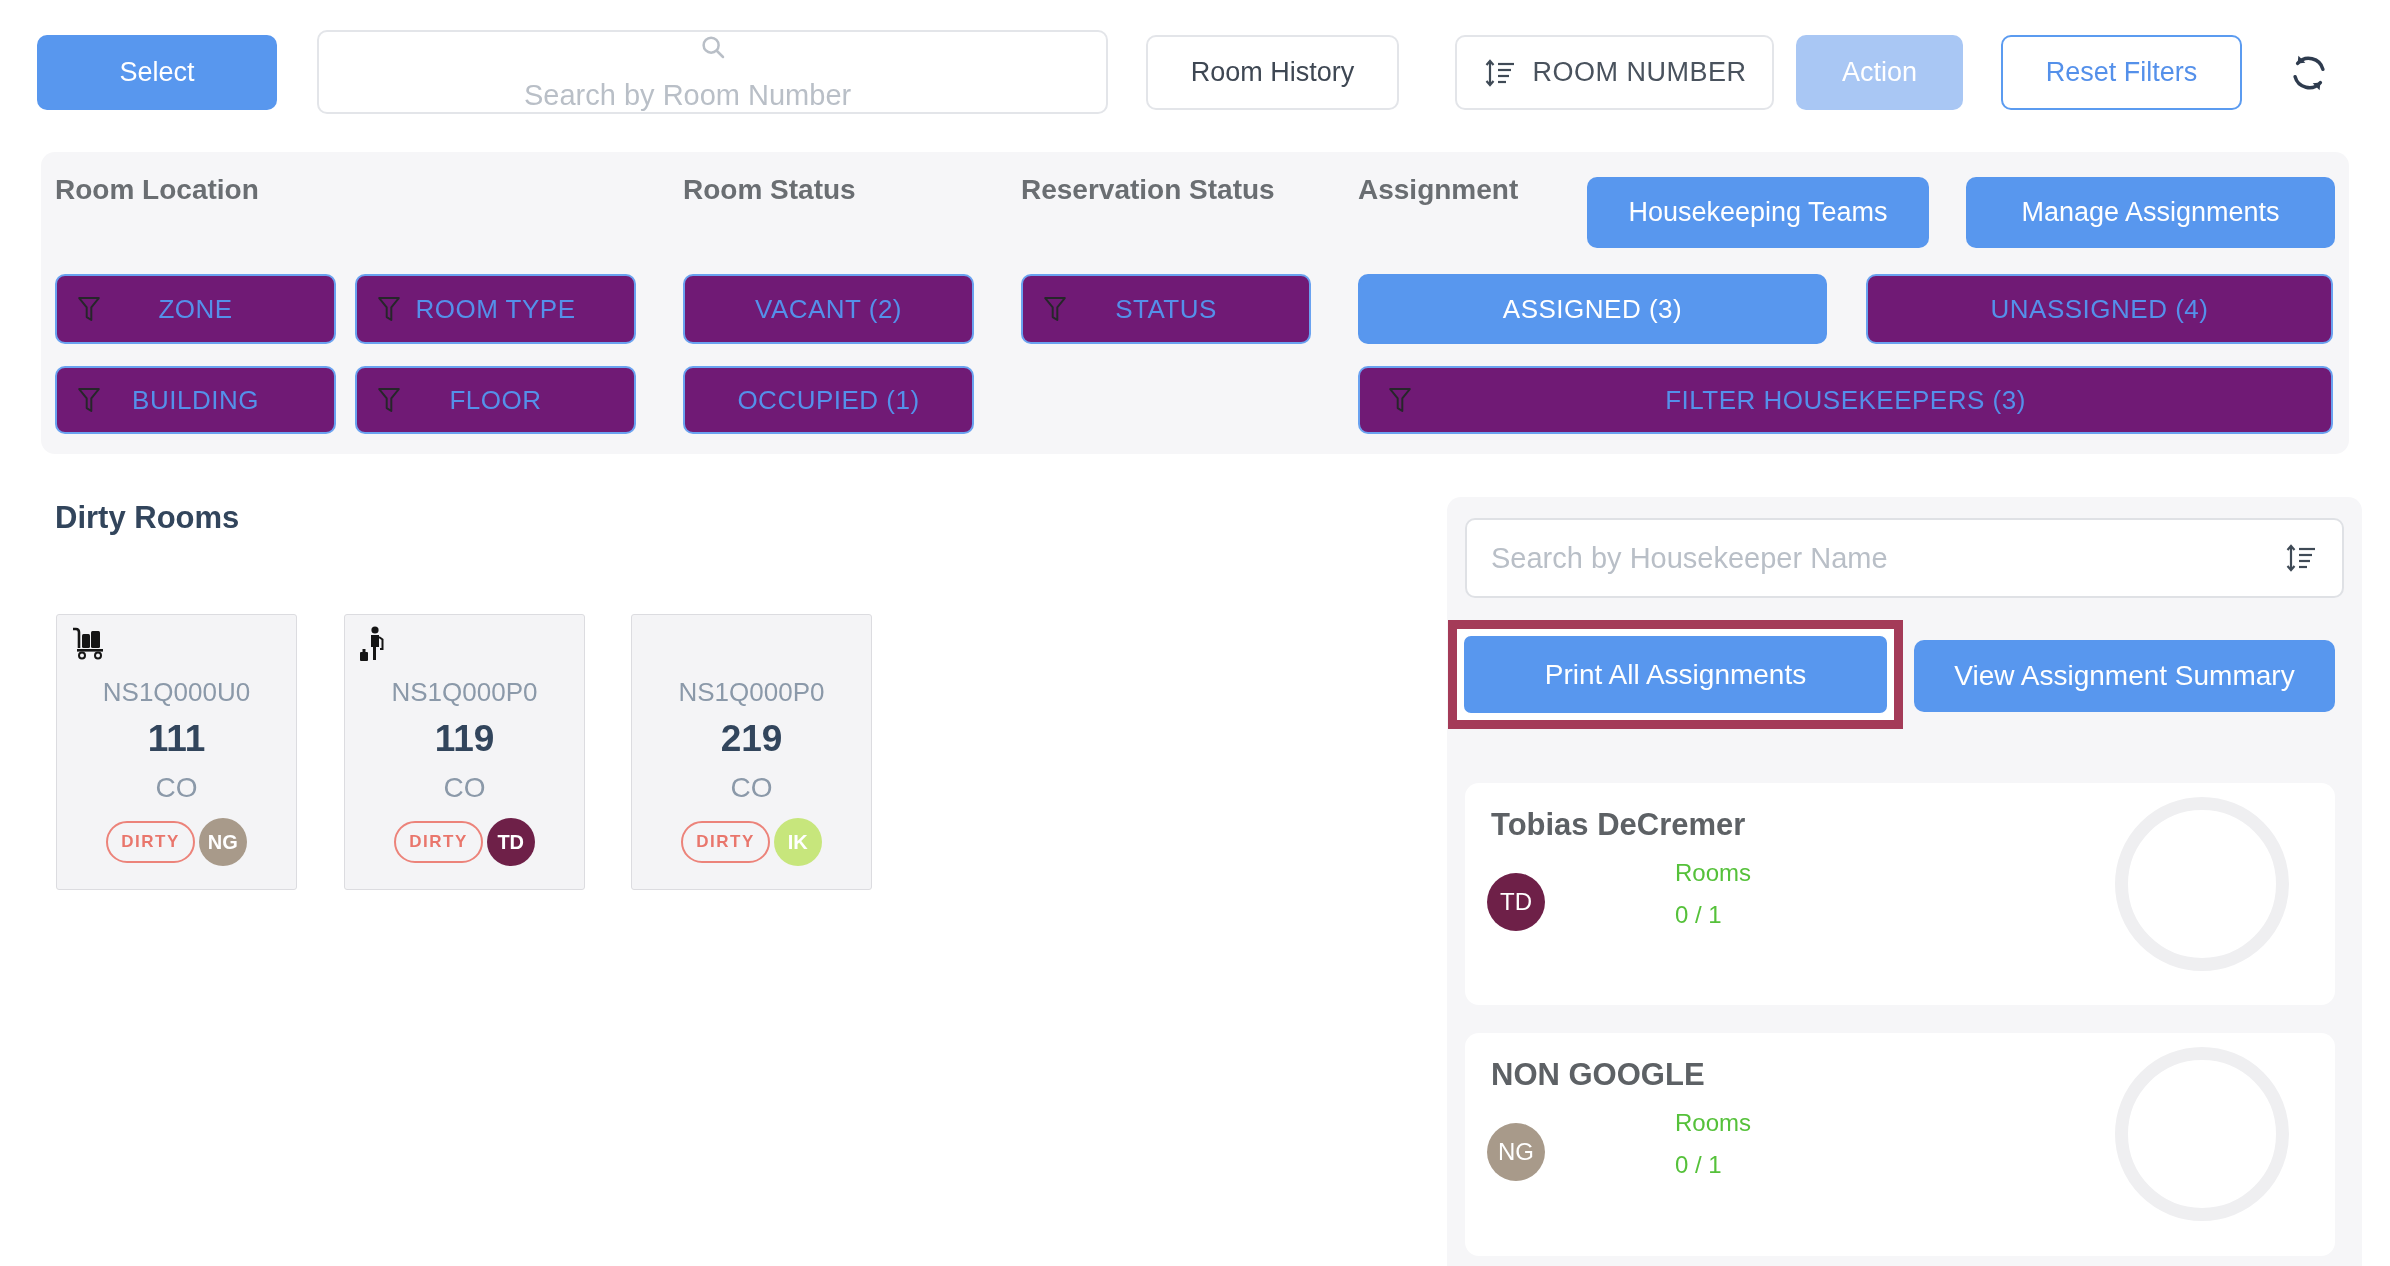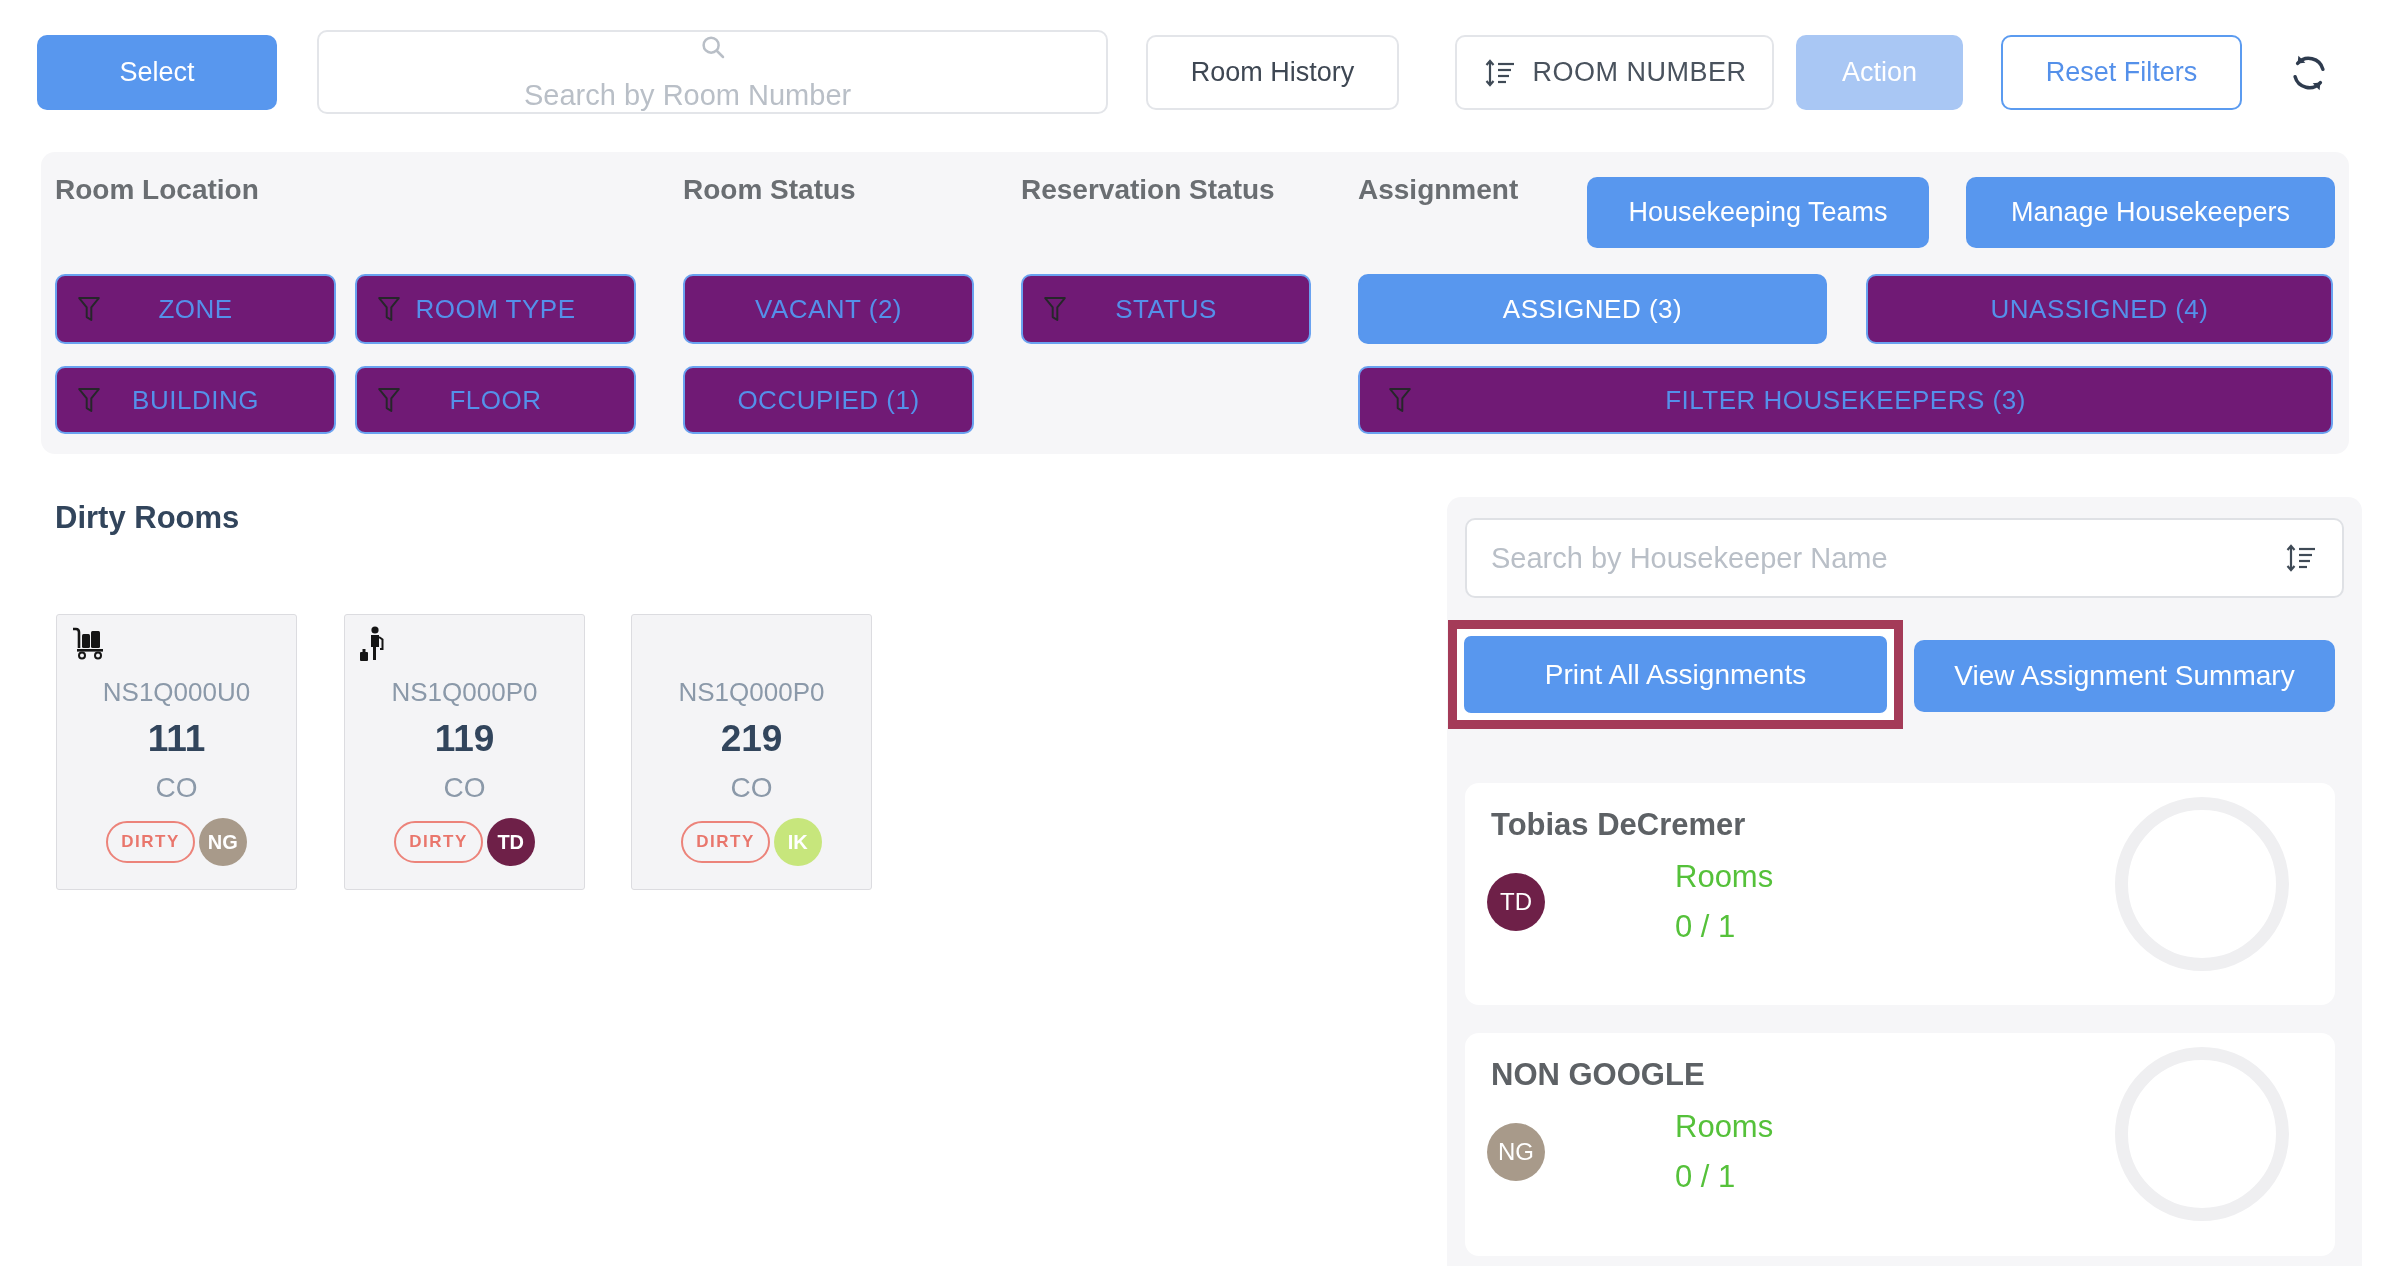--- a/index.html
+++ b/index.html
@@ -102,21 +102,21 @@
   .view-btn { left: 467px; top: 143px; width: 421px; height: 72px; font-size: 28px; }
 
   .hk-card { position: absolute; left: 18px; width: 870px; height: 222px;
              background: #ffffff; border-radius: 14px; cursor: pointer; }
   .hk-card-1 { top: 286px; } .hk-card-2 { top: 536px; height: 223px; }
   .hk-name { position: absolute; left: 26px; top: 24px;
              font-size: 31px; font-weight: bold; color: #5d6165; }
   .hk-avatar { position: absolute; left: 22px; top: 90px; width: 58px; height: 58px;
                border-radius: 50%; color: #ffffff; font-size: 24px;
                display: flex; align-items: center; justify-content: center; }
-  .hk-rooms { position: absolute; left: 210px; top: 76px; color: #55c13a; font-size: 31px; }
+  .hk-rooms { position: absolute; left: 210px; top: 76px; color: #55c13a; font-size: 24px; }
   .hk-rooms .count { margin-top: 14px; }
   .hk-ring { position: absolute; left: 650px; top: 14px; width: 174px; height: 174px;
              border: 13px solid #efeff1; border-radius: 50%; }
 </style>
 </head>
 <body>
 
 <div>
   <button class="btn btn-blue select-btn">Select</button>
 
@@ -156,21 +156,21 @@
   </div>
 </div>
 
 <section class="filter-panel">
   <div class="fp-label lbl-room-location">Room Location</div>
   <div class="fp-label lbl-room-status">Room Status</div>
   <div class="fp-label lbl-res-status">Reservation Status</div>
   <div class="fp-label lbl-assignment">Assignment</div>
 
   <button class="btn btn-blue teams-btn">Housekeeping Teams</button>
-  <button class="btn btn-blue manage-btn">Manage Housekeepers</button>
+  <button class="btn btn-blue manage-btn">Manage Assignments</button>
 
   <button class="chip row2 chip-zone">
     <svg class="funnel" width="28" height="30" viewBox="0 0 24 26" fill="none" stroke="#26262a" stroke-width="1.7" stroke-linejoin="round">
         <path d="M3.5 3.5h17l-6.5 8v11l-4-2.5v-8.5z"></path>
       </svg>
     <span>ZONE</span>
   </button>
   <button class="chip row2 chip-roomtype">
     <svg class="funnel" width="28" height="30" viewBox="0 0 24 26" fill="none" stroke="#26262a" stroke-width="1.7" stroke-linejoin="round">
         <path d="M3.5 3.5h17l-6.5 8v11l-4-2.5v-8.5z"></path>

